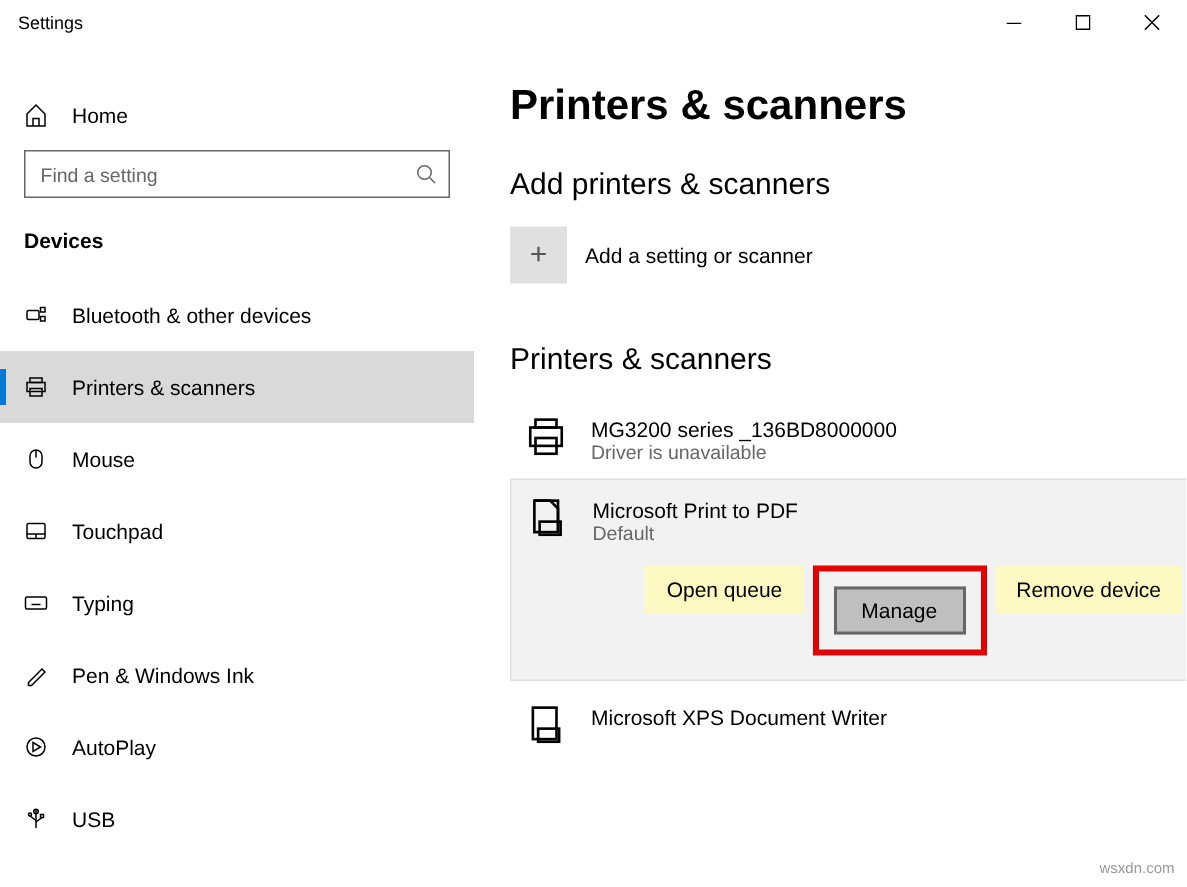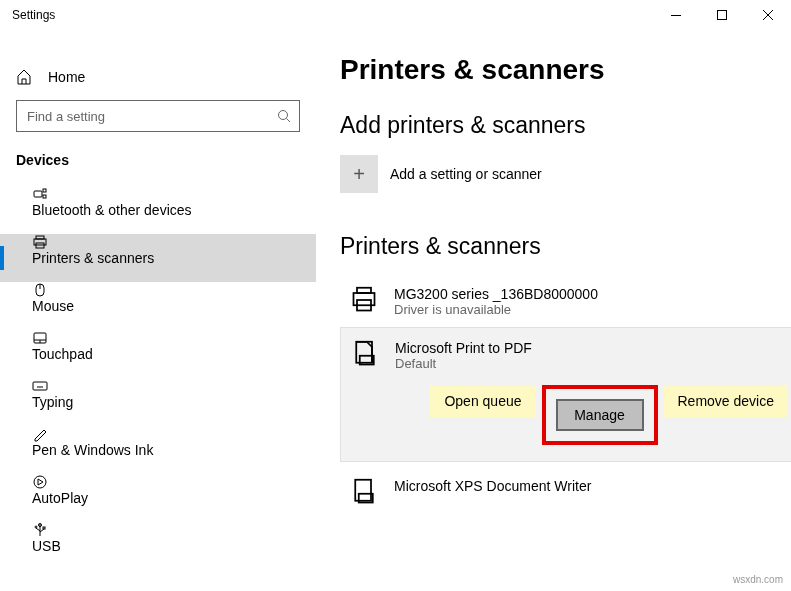--- a/index.html
+++ b/index.html
@@ -9,28 +9,28 @@
     .titlebar-controls { display: flex; }
     .titlebar-btn { width: 46px; height: 30px; display: flex; align-items: center; justify-content: center; font-size: 11px; cursor: default; }
     .main { display: flex; height: 561px; }
     .sidebar { width: 316px; padding: 15px 0 0 0; }
     .home-row { display: flex; align-items: flex-end; padding: 0 16px; height: 40px; margin-bottom: 15px; }
     .home-row .icon { width: 20px; margin-right: 12px; }
     .home-row .label { font-size: 14px; }
     .search-box { margin: 0 16px 20px 16px; height: 32px; border: 1px solid #666; display: flex; align-items: center; justify-content: space-between; padding: 0 8px 0 10px; }
     .search-box .placeholder { color: #666; font-size: 13px; }
     .section-title { font-size: 14px; font-weight: 600; padding: 0 16px; margin-bottom: 18px; }
-    .nav-item { display: flex; height: 48px; padding: 0 32px; position: relative; flex-direction: column; }
+    .nav-item { display: flex; align-items: center; height: 48px; padding: 0 16px; position: relative; }
     .nav-item.active { background: #d9d9d9; }
     .nav-item.active::before { content: ""; position: absolute; left: 0; top: 12px; bottom: 12px; width: 4px; background: #0078d4; }
     .nav-item .icon { width: 20px; margin-right: 12px; display: flex; align-items: center; }
     .nav-item .label { font-size: 14px; }
     .content { flex: 1; padding: 24px 20px 0 24px; overflow: hidden; }
     .page-heading { font-size: 28px; font-weight: 600; margin-bottom: 26px; }
-    .sub-heading { font-size: 23px; font-weight: 400; margin-bottom: 16px; }
+    .sub-heading { font-size: 20px; font-weight: 400; margin-bottom: 16px; }
     .add-row { display: flex; align-items: center; margin-bottom: 40px; }
     .plus-box { width: 38px; height: 38px; background: #e0e0e0; display: flex; align-items: center; justify-content: center; font-size: 20px; color: #555; margin-right: 12px; }
     .add-label { font-size: 14px; }
     .device-row { display: flex; align-items: flex-start; padding: 10px 0; }
     .device-icon { width: 30px; margin: 0 14px 0 10px; }
     .device-info { flex: 1; }
     .device-name { font-size: 14px; }
     .device-status { font-size: 13px; color: #666; }
     .device-card { background: #f2f2f2; border: 1px solid #e0e0e0; padding: 10px 10px 16px 0; margin: 0 0 6px 0; width: 471px; }
     .device-card .device-row { padding: 2px 0 14px 0; }

